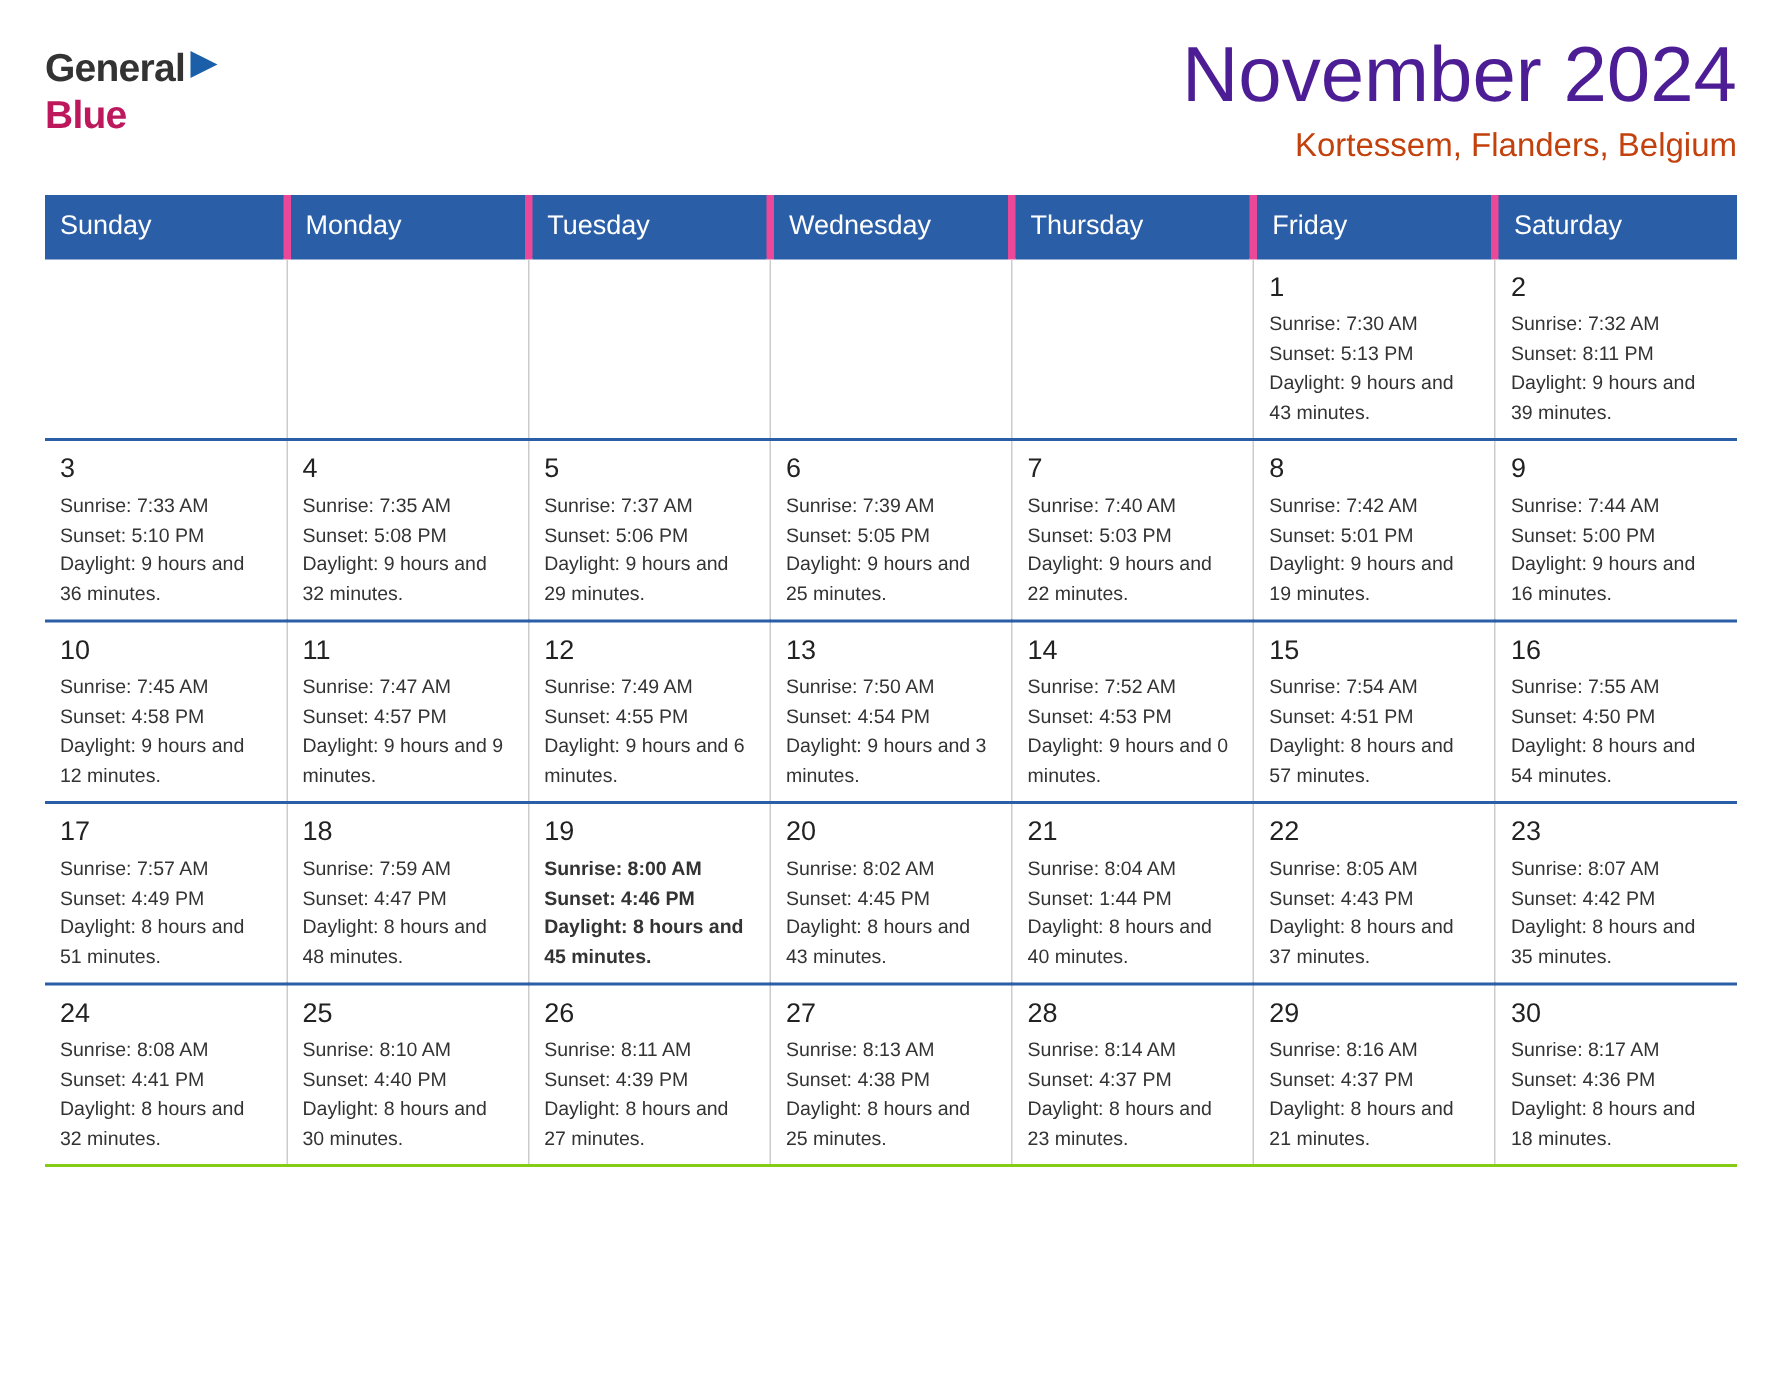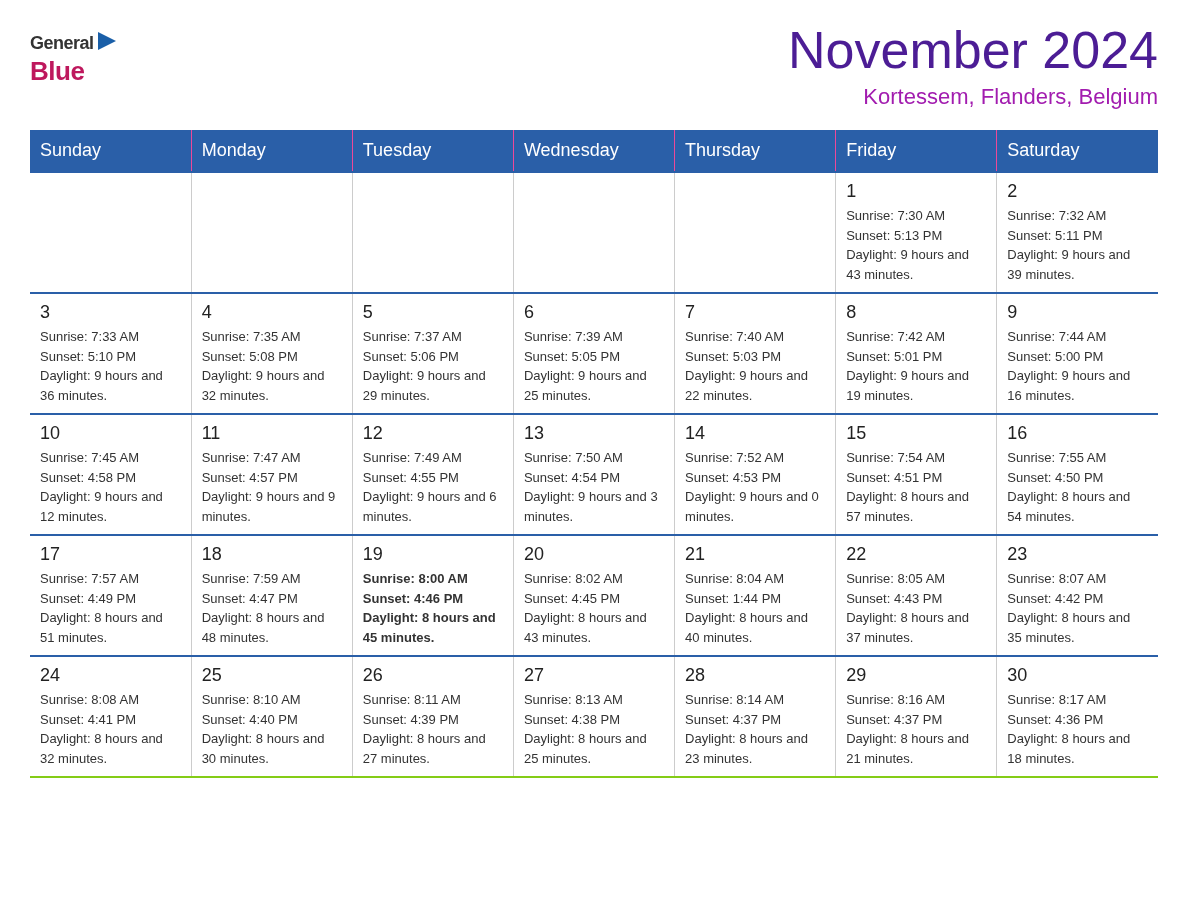--- a/index.html
+++ b/index.html
@@ -17,21 +17,21 @@
       align-items: flex-start;
       margin-bottom: 20px;
     }
     .logo {
       display: flex;
       flex-direction: column;
       align-items: flex-start;
       margin-top: 10px;
     }
     .logo-general {
-      font-size: 18px;
+      font-size: 26px;
       font-weight: bold;
       color: #333;
       letter-spacing: -0.5px;
     }
     .logo-blue {
       font-size: 26px;
       font-weight: bold;
       color: #be185d;
       letter-spacing: -0.5px;
       display: flex;
@@ -40,36 +40,36 @@
     .title-area {
       text-align: right;
     }
     .month-title {
       font-size: 52px;
       font-weight: normal;
       color: #4c1d95;
     }
     .location-subtitle {
       font-size: 22px;
-      color: #a21caf;
+      color: #c2410c;
       margin-top: 4px;
     }
     table {
       width: 100%;
       border-collapse: collapse;
       table-layout: fixed;
     }
     thead tr th {
       background-color: #2a5fa8;
       color: #fff;
       text-align: left;
       padding: 10px 10px;
       font-size: 18px;
       font-weight: normal;
-      border-right: 1px solid #ec4899;
+      border-right: 5px solid #ec4899;
     }
     thead tr th:last-child {
       border-right: none;
     }
     tbody tr {
       border-top: 2px solid #2a5fa8;
     }
     tbody tr td {
       vertical-align: top;
       padding: 8px 10px;
@@ -139,21 +139,21 @@
         <td></td>
         <td>
           <span class="day-number">1</span>
           <div class="day-info" style="white-space: pre-line;">Sunrise: 7:30 AM
 Sunset: 5:13 PM
 Daylight: 9 hours and 43 minutes.</div>
         </td>
         <td>
           <span class="day-number">2</span>
           <div class="day-info" style="white-space: pre-line;">Sunrise: 7:32 AM
-Sunset: 5:11 PM
+Sunset: 8:11 PM
 Daylight: 9 hours and 39 minutes.</div>
         </td>
       </tr>
       <tr>
         <td>
           <span class="day-number">3</span>
           <div class="day-info" style="white-space: pre-line;">Sunrise: 7:33 AM
 Sunset: 5:10 PM
 Daylight: 9 hours and 36 minutes.</div>
         </td>

